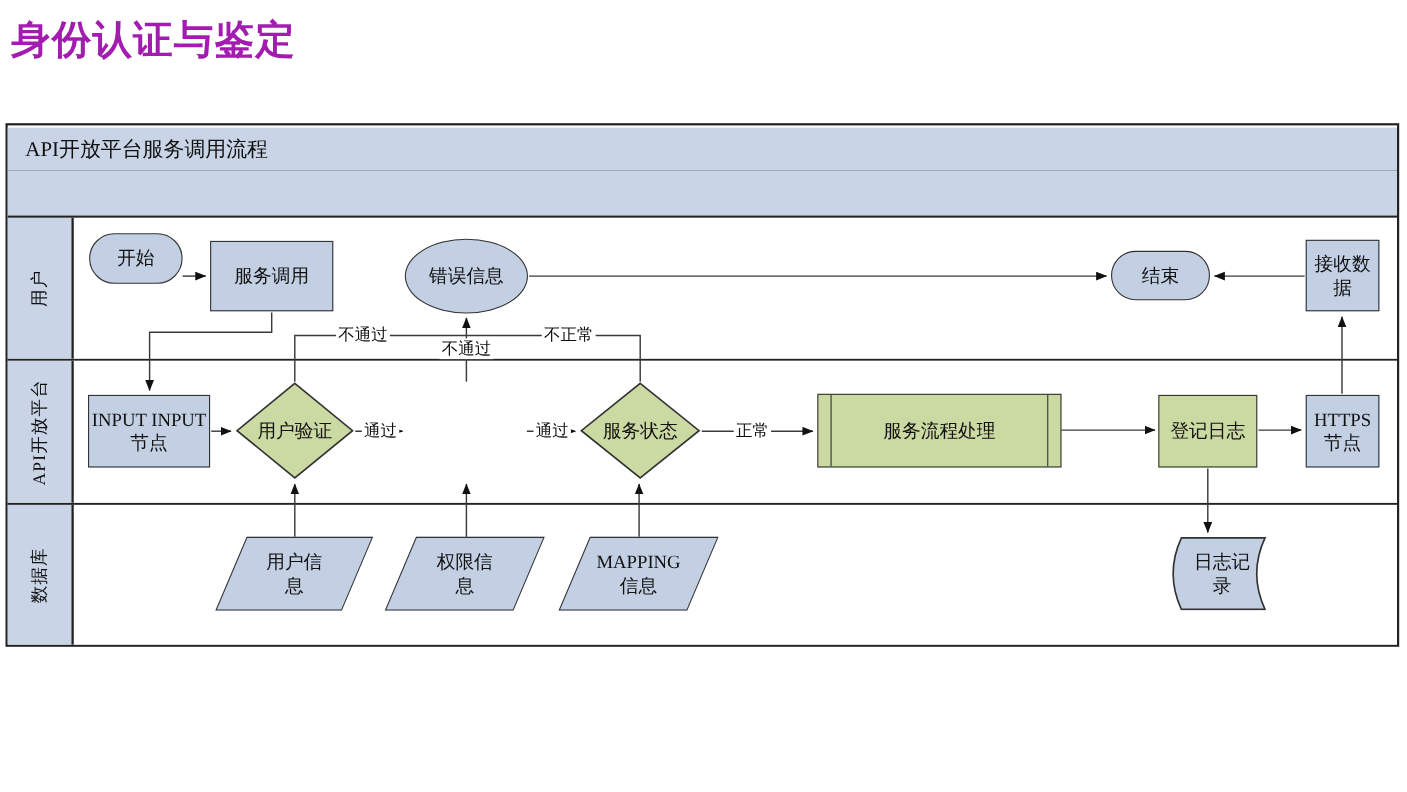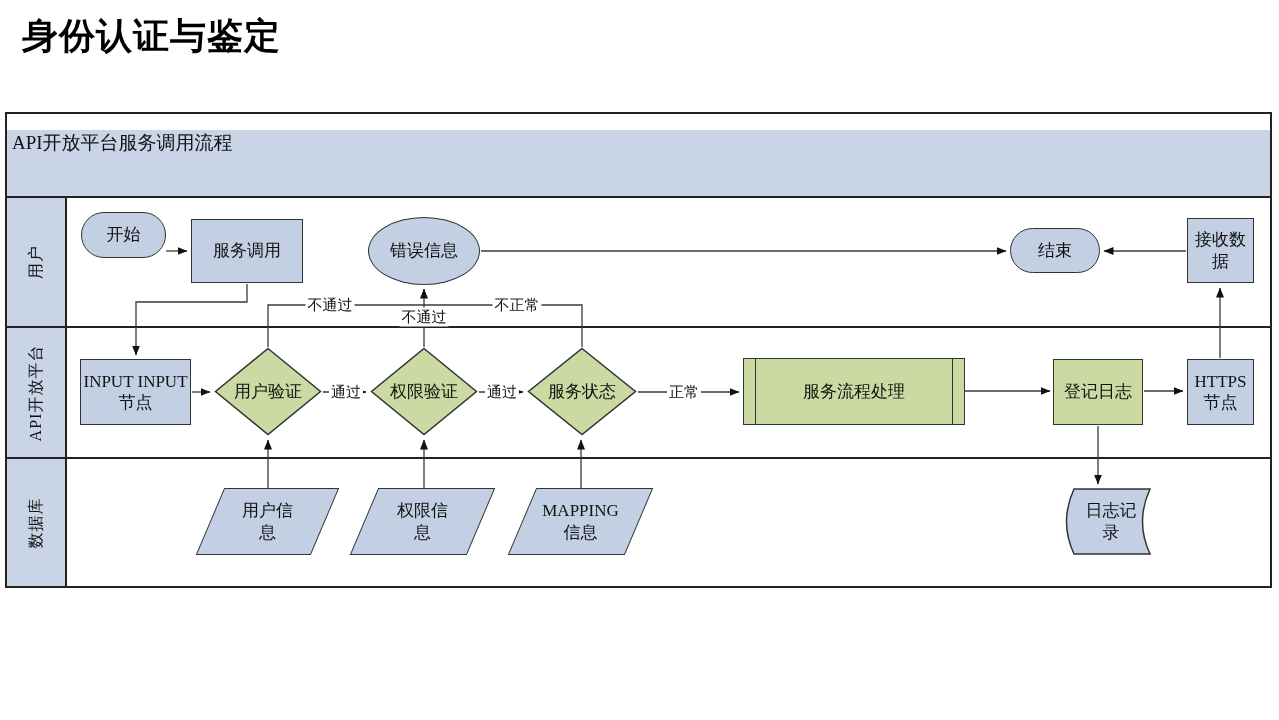--- a/index.html
+++ b/index.html
@@ -1,25 +1,25 @@
 <!DOCTYPE html>
 <html><head>
 <meta charset="utf-8">
 <style>
   html,body{margin:0;padding:0;background:#fff;}
   #stage{position:relative;width:1279px;height:720px;background:#fff;overflow:hidden;
          font-family:"Liberation Serif","DejaVu Serif",serif;color:#111;}
-  .page-title{position:absolute;left:22px;top:12px;font-family:"Liberation Sans","DejaVu Sans",sans-serif;
-              font-weight:bold;font-size:36px;color:#000000;letter-spacing:1px;}
+  .page-title{position:absolute;left:10px;top:12px;font-family:"Liberation Sans","DejaVu Sans",sans-serif;
+              font-weight:bold;font-size:36px;color:#a21caf;letter-spacing:1px;}
   
   .fc-table{position:absolute;left:5px;top:112px;width:1267px;height:476px;
             border:2px solid #222;box-sizing:border-box;background:#fff;}
   .fc-row{position:absolute;left:0;right:0;box-sizing:border-box;}
   .hdr{background:#c9d5e7;border-bottom:2px solid #222;}
-  .hdr1{top:16px;height:41px;display:flex;align-items:flex-start;padding-left:5px;font-size:19px;}
+  .hdr1{top:2px;height:41px;display:flex;align-items:center;padding-left:16px;font-size:19px;}
   .hdr2{top:41px;height:43px;}
   .lane{display:flex;}
   .lane1{top:84px;height:130px;border-bottom:2px solid #222;}
   .lane2{top:214px;height:131px;border-bottom:2px solid #222;}
   .lane3{top:345px;height:127px;}
   .lane-label-cell{width:60px;flex:0 0 60px;background:#c9d5e7;border-right:2px solid #222;
                    position:relative;box-sizing:border-box;}
   .lane-label-cell span{position:absolute;left:50%;top:50%;transform:translate(-50%,-50%) rotate(-90deg);
                         white-space:nowrap;font-size:16px;letter-spacing:1px;}
   .lane-content{flex:1;background:#fff;}
@@ -137,26 +137,20 @@
     </div>
   </div>
 
   <div class="node" style="left:214px;top:347px;width:108px;height:89px">
     <svg class="svg-shape" viewBox="0 0 108 89">
       <polygon points="54,1.5 106.5,44.5 54,87.5 1.5,44.5" fill="#cbd9a2" stroke="#333" stroke-width="1.5"></polygon>
     </svg>
     <div class="shape-label">用户验证</div>
   </div>
 
-  <div class="node" style="left:370px;top:347px;width:108px;height:89px">
-    <svg class="svg-shape" viewBox="0 0 108 89">
-      <polygon points="54,1.5 106.5,44.5 54,87.5 1.5,44.5" fill="#cbd9a2" stroke="#333" stroke-width="1.5"></polygon>
-    </svg>
-    <div class="shape-label">权限验证</div>
-  </div>
 
   <div class="node green-fill" style="left:743px;top:358px;width:222px;height:67px">
     <div class="bar" style="left:11px"></div>
     <div class="bar" style="right:11px"></div>
     <div class="shape-label">服务流程处理</div>
   </div>
 
   <div class="node" style="left:527px;top:347px;width:110px;height:89px">
     <svg class="svg-shape" viewBox="0 0 110 89">
       <polygon points="55,1.5 108.5,44.5 55,87.5 1.5,44.5" fill="#cbd9a2" stroke="#333" stroke-width="1.5"></polygon>

